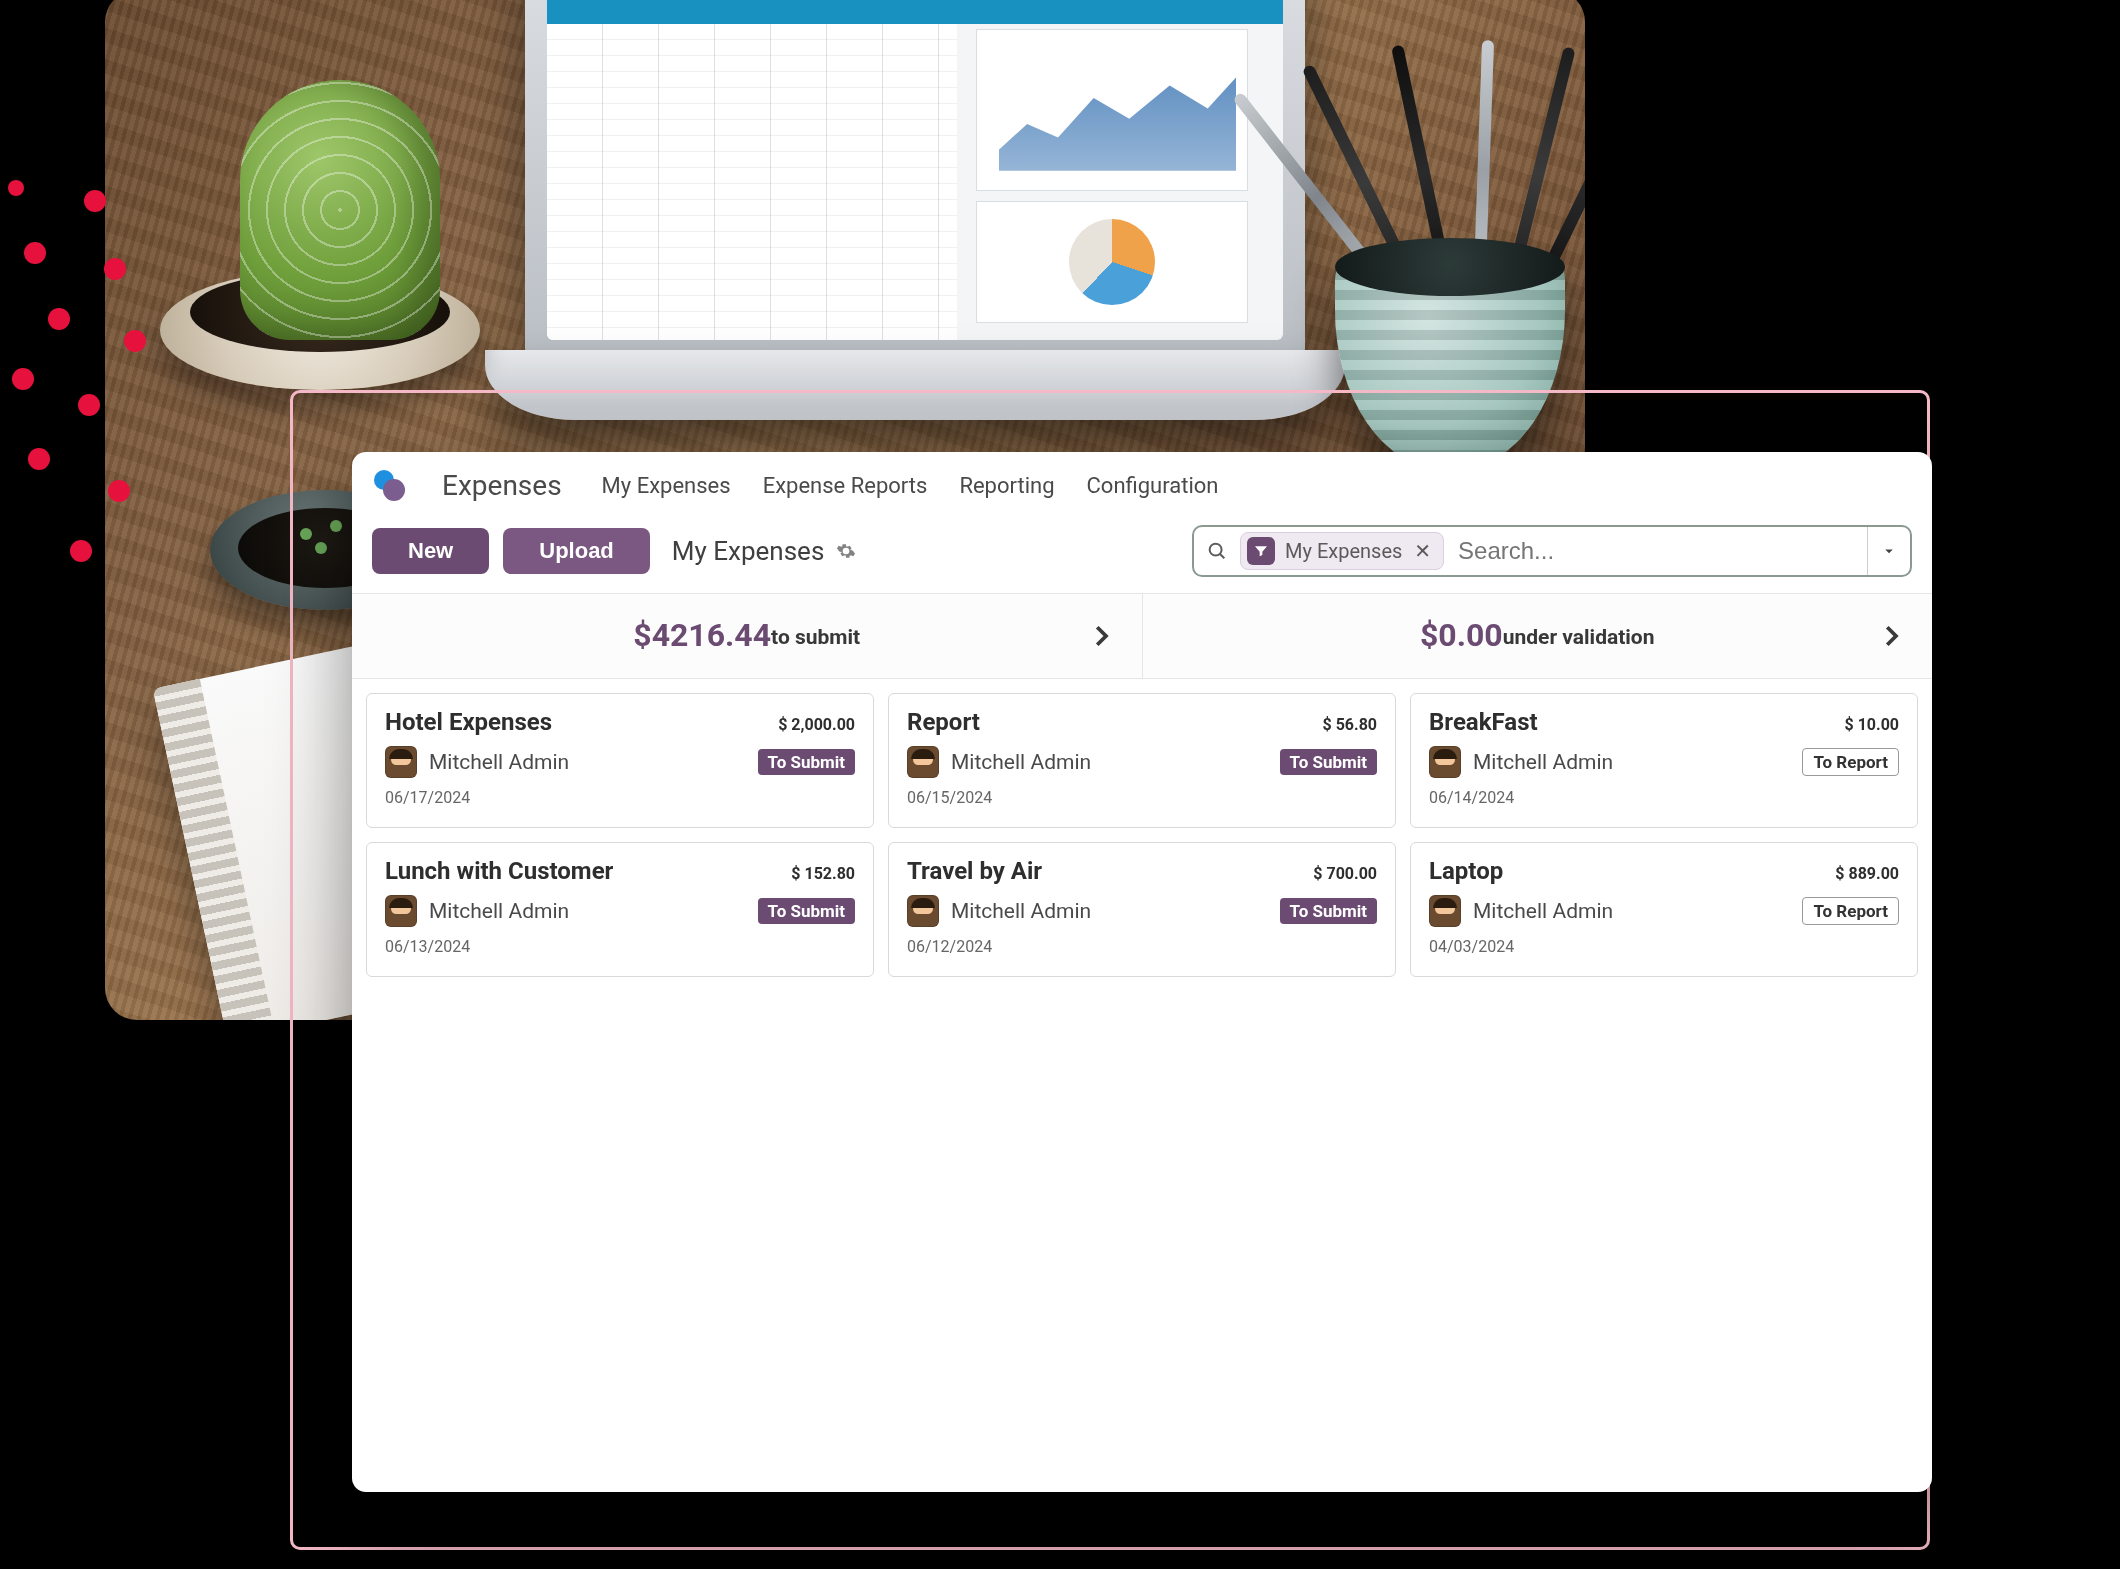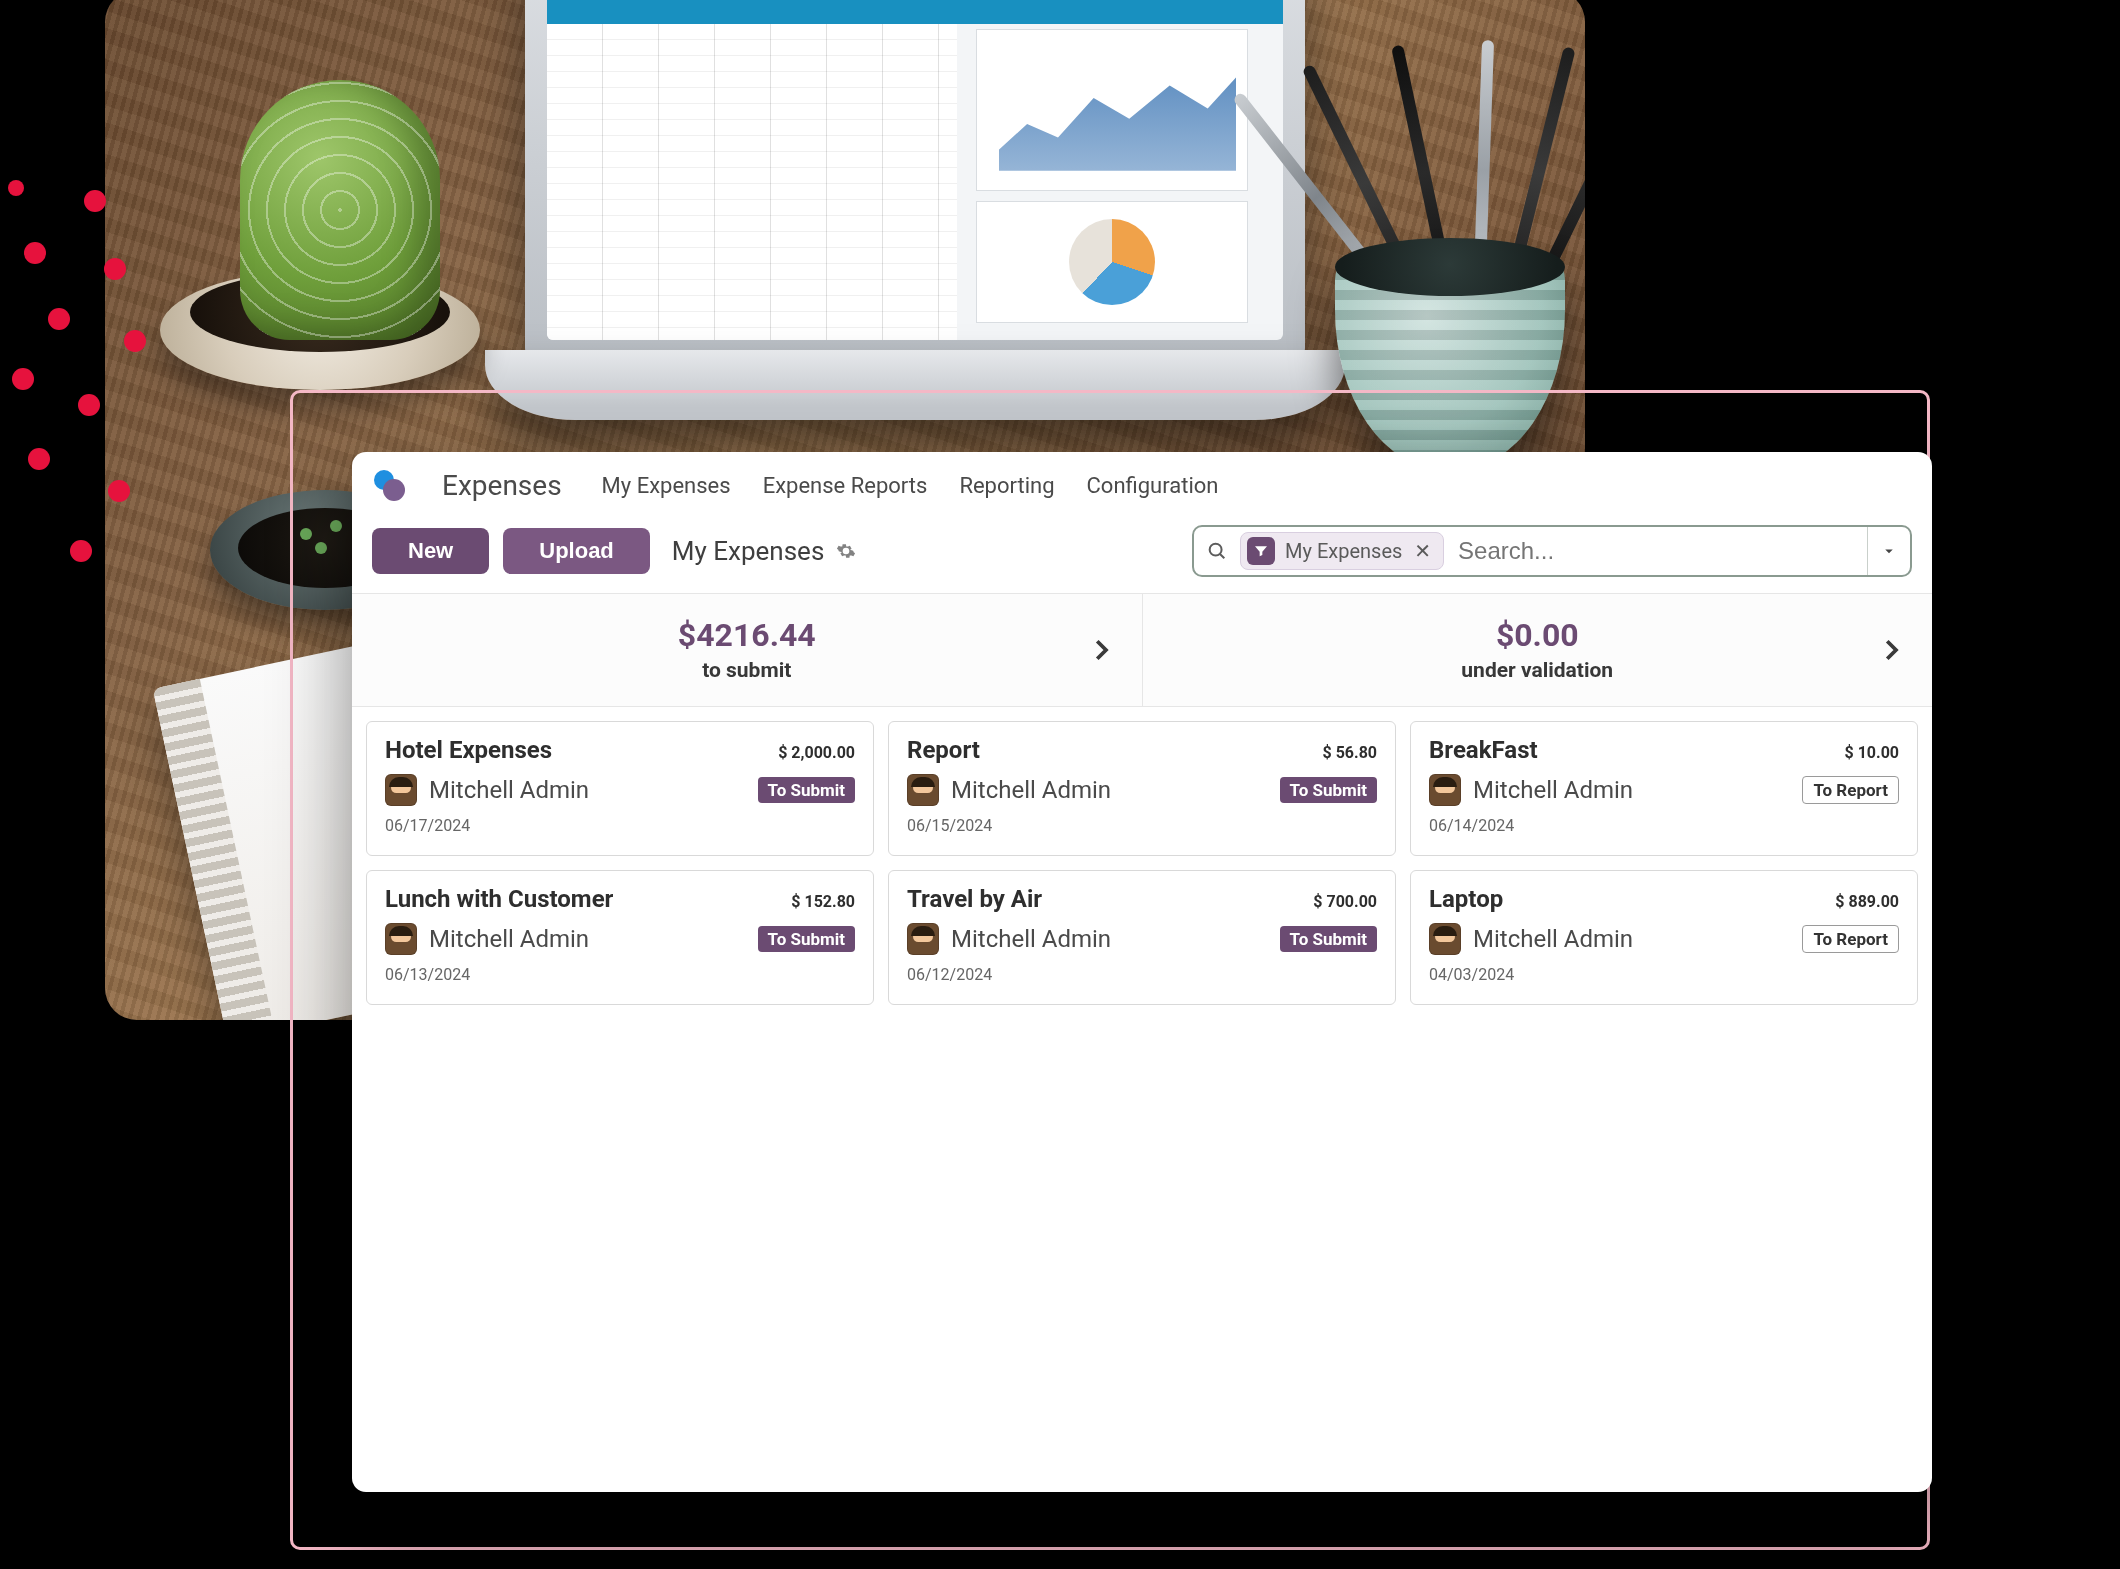--- a/index.html
+++ b/index.html
@@ -117,29 +117,29 @@
   .searchbox input { flex:1; border:none; outline:none; font-size:24px; padding:6px 4px; color:#3b82f6; background:transparent;}
   .searchbox .divider { width:1px; align-self:stretch; background:#c9d0cb; }
   .searchbox .caret { width:42px; display:flex; align-items:center; justify-content:center; color:#454545; cursor:pointer;}
 
   .summary { display:flex; border-top:1px solid #e6e6e6; border-bottom:1px solid #e6e6e6; background:#fcfcfc;}
   .summary .seg { flex:1; display:flex; align-items:center; justify-content:center; position:relative; padding:22px 0 24px; cursor:pointer;}
   .summary .seg + .seg { border-left:1px solid #e6e6e6; }
   .summary .amount { font-size:32px; font-weight:700; color:#6b4b72; text-align:center;}
   .summary .label { font-size:21px; font-weight:700; color:#383838; text-align:center; margin-top:4px;}
   .summary .chev { position:absolute; right:26px; top:50%; transform:translateY(-50%); color:#3a3a3a;}
-  .summary .col { display:flex; flex-direction:column; }
+  .summary .col { display:flex; flex-direction:row; align-items:center;}
 
   .cards { padding:14px 14px; display:grid; grid-template-columns: repeat(3, 1fr); gap:14px;}
   .card { border:1px solid #d9d9d9; border-radius:6px; background:#fff; padding:14px 18px 20px 18px; cursor:pointer;}
   .card .row1 { display:flex; align-items:baseline; justify-content:space-between; }
   .card .title { font-size:24px; font-weight:700; color:#2e2e2e;}
   .card .amount { font-size:16px; font-weight:700; color:#2e2e2e;}
   .card .row2 { display:flex; align-items:center; justify-content:space-between; margin-top:10px;}
-  .card .person { display:flex; align-items:center; gap:12px; font-size:24px; color:#4a4a4a;}
+  .card .person { display:flex; align-items:center; gap:12px; font-size:21px; color:#4a4a4a;}
   .avatar { width:32px; height:32px; border-radius:6px; background:#6a4b2f; position:relative; overflow:hidden; box-shadow:0 0 0 1px rgba(0,0,0,.15) inset;}
   .avatar::before{content:"";position:absolute;left:6px;top:5px;width:20px;height:14px;border-radius:10px 10px 6px 6px;background:#f3c79b;}
   .avatar::after{content:"";position:absolute;left:4px;top:3px;width:24px;height:10px;border-radius:10px 10px 0 0;background:#2a1d10;}
   .badge { font-size:17px; font-weight:700; padding:3px 10px; border-radius:4px;}
   .badge.submit { background:#6b4b72; color:#fff;}
   .badge.report { background:#fff; color:#333; border:1.5px solid #9a9a9a;}
   .card .date { margin-top:10px; font-size:16px; color:#666;}
 
   svg { display:block; }
 </style>

